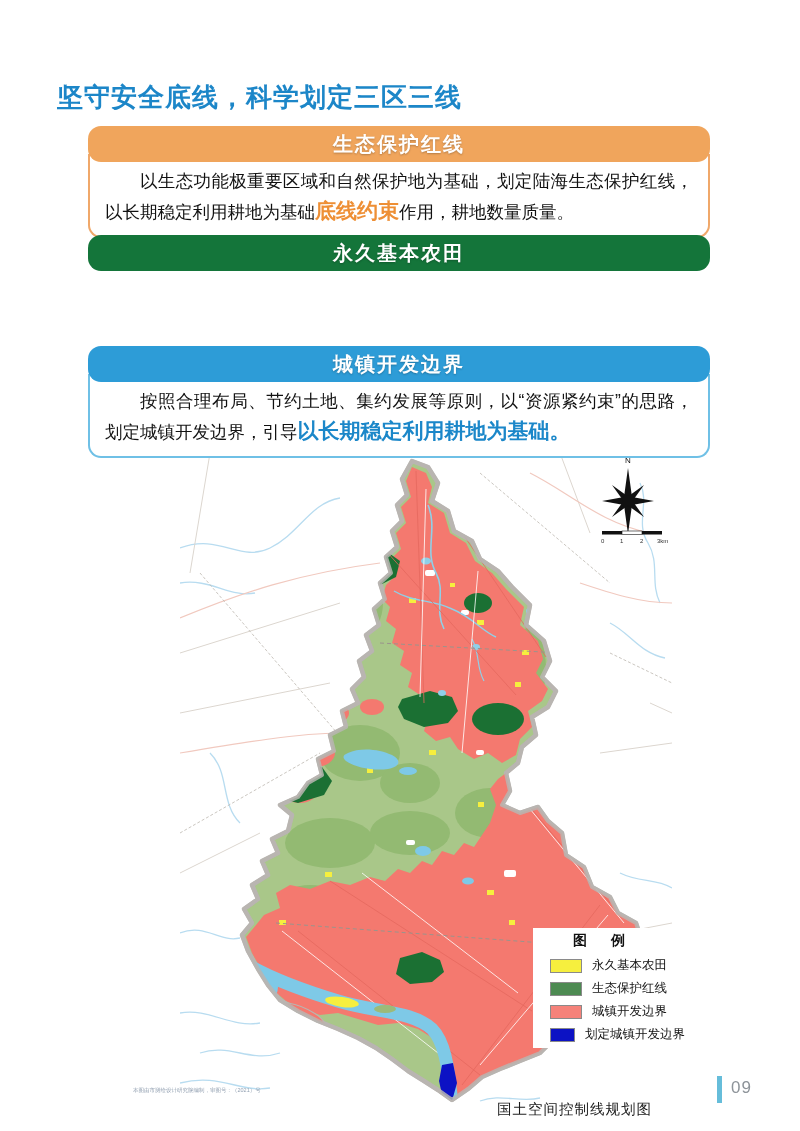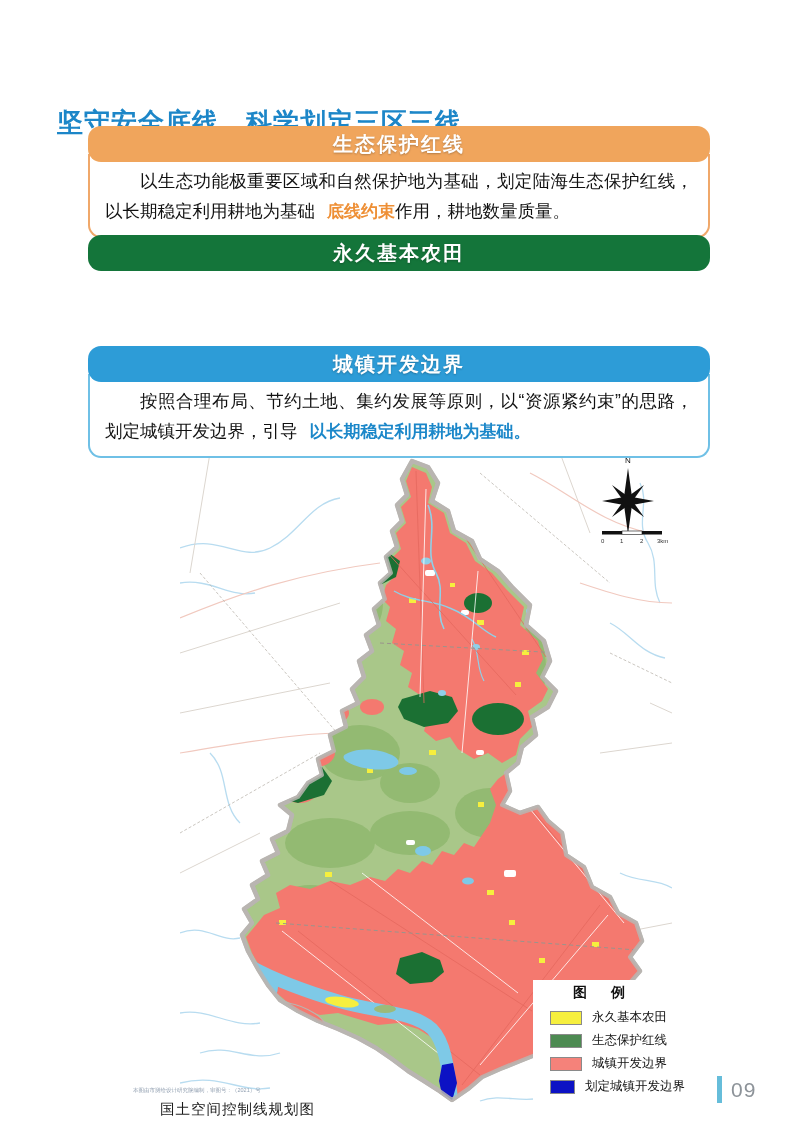--- a/index.html
+++ b/index.html
@@ -1,49 +1,49 @@
 <!DOCTYPE html>
 <html><head>
 <meta charset="utf-8">
 <style>
   html,body{margin:0;padding:0;background:#ffffff;}
   .page{position:relative;width:800px;height:1131px;background:#ffffff;overflow:hidden;
         font-family:"Liberation Sans","DejaVu Sans",sans-serif;}
   .title{position:absolute;left:57px;top:80px;font-size:26px;font-weight:bold;
-         color:#1c86c8;letter-spacing:1px;margin-top:25px;}
+         color:#1c86c8;letter-spacing:1px;}
   .section{position:absolute;left:88px;width:622px;}
   .sec-eco{top:126px;}  .sec-farm{top:235px;}  .sec-urban{top:346px;}
   .sec-hd{position:relative;z-index:2;height:36px;line-height:36px;text-align:center;
           color:#ffffff;font-size:20px;font-weight:bold;border-radius:13px;
           letter-spacing:2px;text-shadow:0 1px 2px rgba(0,0,0,.25);}
   .sec-bd{position:relative;z-index:1;margin-top:-8px;padding:12px 15px 9px;
           border-radius:0 0 13px 13px;background:#ffffff;font-size:17.5px;
           line-height:30px;color:#111111;text-align:justify;text-indent:2em;}
   .sec-eco  .sec-hd{background:#f0a55c;}
   .sec-eco  .sec-bd{border:2px solid #f0a86a;border-top:none;}
   .sec-eco  .hl{color:#ee8f35;font-weight:bold;}
   .sec-farm .sec-hd{background:#14753a;}
   .sec-farm .sec-bd{border:2px solid #17713a;border-top:none;}
   .sec-farm .hl{color:#157a3a;font-weight:bold;}
   .sec-urban .sec-hd{background:#2d9cd7;}
   .sec-urban .sec-bd{border:2px solid #6fc0e6;border-top:none;}
   .sec-urban .hl{color:#1b87c9;font-weight:bold;}
-  .hl{font-size:17px;padding-left:12px;}
+  .hl{font-size:21px;}
   .map-wrap{position:absolute;left:180px;top:453px;width:492px;height:650px;}
-  .legend{position:absolute;left:533px;top:980px;width:152px;height:120px;background:#ffffff;}
+  .legend{position:absolute;left:533px;top:928px;width:152px;height:120px;background:#ffffff;}
   .legend-title{font-size:14px;font-weight:bold;color:#111;margin:4px 0 4px 40px;letter-spacing:10px;}
   .legend-row{display:flex;align-items:center;height:23px;}
   .legend-swatch{width:30px;height:12px;margin-left:17px;border:0.5px solid #8a8a8a;}
   .legend-label{font-size:12.5px;color:#111;margin-left:10px;white-space:nowrap;}
   .fine-print{position:absolute;left:133px;top:1086px;font-size:10px;color:#8595a8;
               transform:scale(.55);transform-origin:left top;white-space:nowrap;opacity:.9;}
-  .map-caption{position:absolute;left:160px;top:1100px;width:492px;text-align:left;
+  .map-caption{position:absolute;left:160px;top:1100px;width:492px;text-align:right;
                font-size:14.5px;color:#1a1a1a;letter-spacing:1px;}
   .pagenum-bar{position:absolute;left:717px;top:1076px;width:5px;height:27px;background:#66bdda;}
-  .pagenum{position:absolute;left:731px;top:1078px;font-size:21px;color:#8d9399;letter-spacing:1px;}
+  .pagenum{position:absolute;left:731px;top:1078px;font-size:17px;color:#8d9399;letter-spacing:1px;}
 </style>
 </head>
 <body>
 
 <div class="page">
 
   <div class="title">坚守安全底线，科学划定三区三线</div>
 
   <div class="section sec-eco">
     <div class="sec-hd">生态保护红线</div>

